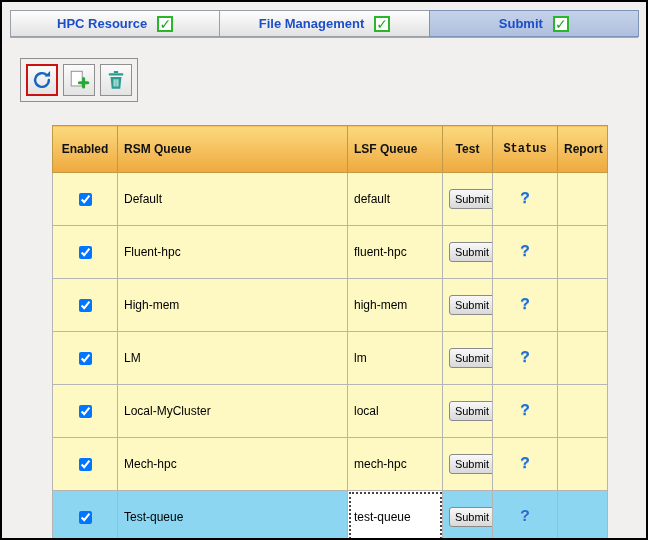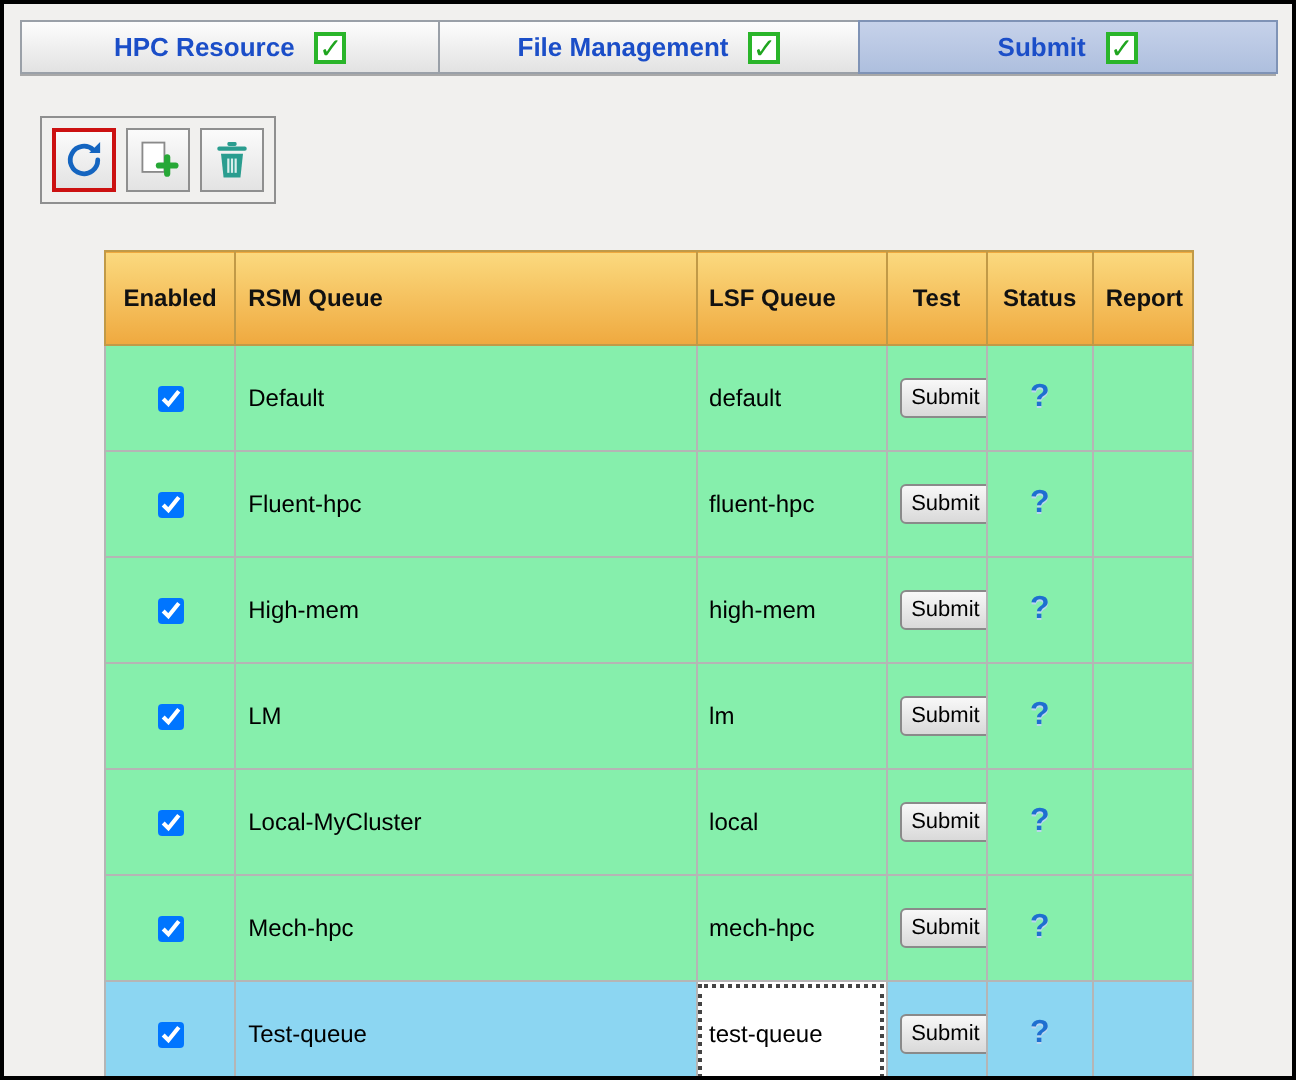--- a/index.html
+++ b/index.html
@@ -110,26 +110,26 @@
     overflow:hidden;
   }
   .queue-table th {
     height:25px;
     background:linear-gradient(#fbd97e,#efa93f);
     border-color:#c19a47;
     font-weight:bold; color:#111;
     text-align:left;
   }
   th.c-enabled, th.c-test, th.c-status, th.c-report { text-align:center; }
-  .queue-table td { height:30px; background:#86efac; }
+  .queue-table td { height:30px; background:#fef9c3; }
   .c-enabled { width:65px; text-align:center; }
   .c-rsm     { width:230px; }
   .c-lsf     { width:95px; }
   .c-test    { width:50px; text-align:center; }
-  .c-status  { width:53px; text-align:center; }
+  .c-status  { width:65px; text-align:center;font-family:Liberation Mono, monospace; }
   .c-report  { width:50px; }
 
   tr.selected td { background:#8cd6f2; }
   td.lsf-focused {
     background:#ffffff !important;
     outline:2px dotted #444;
     outline-offset:-3px;
   }
 
   .submit-btn {

